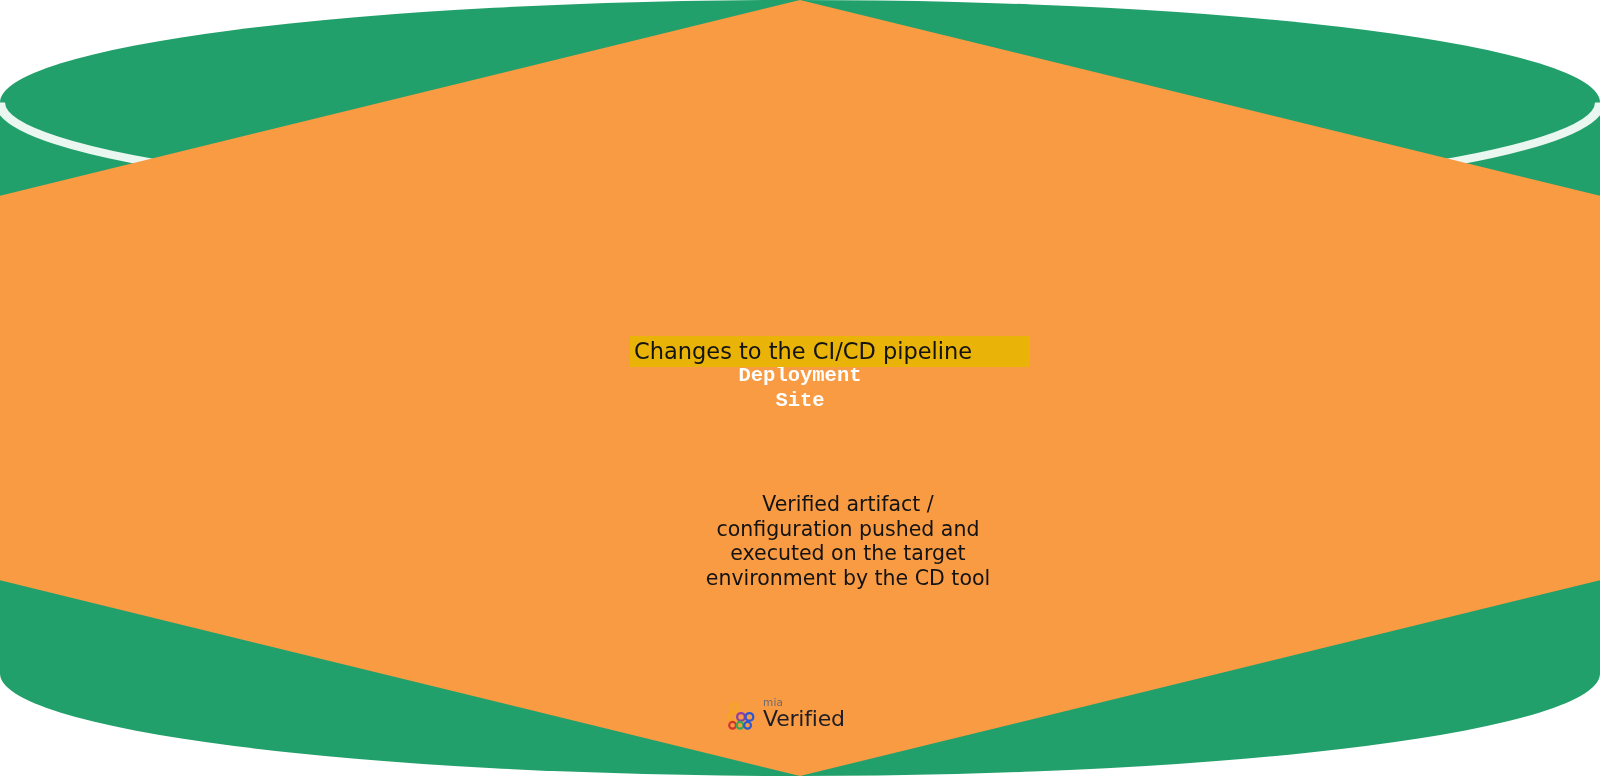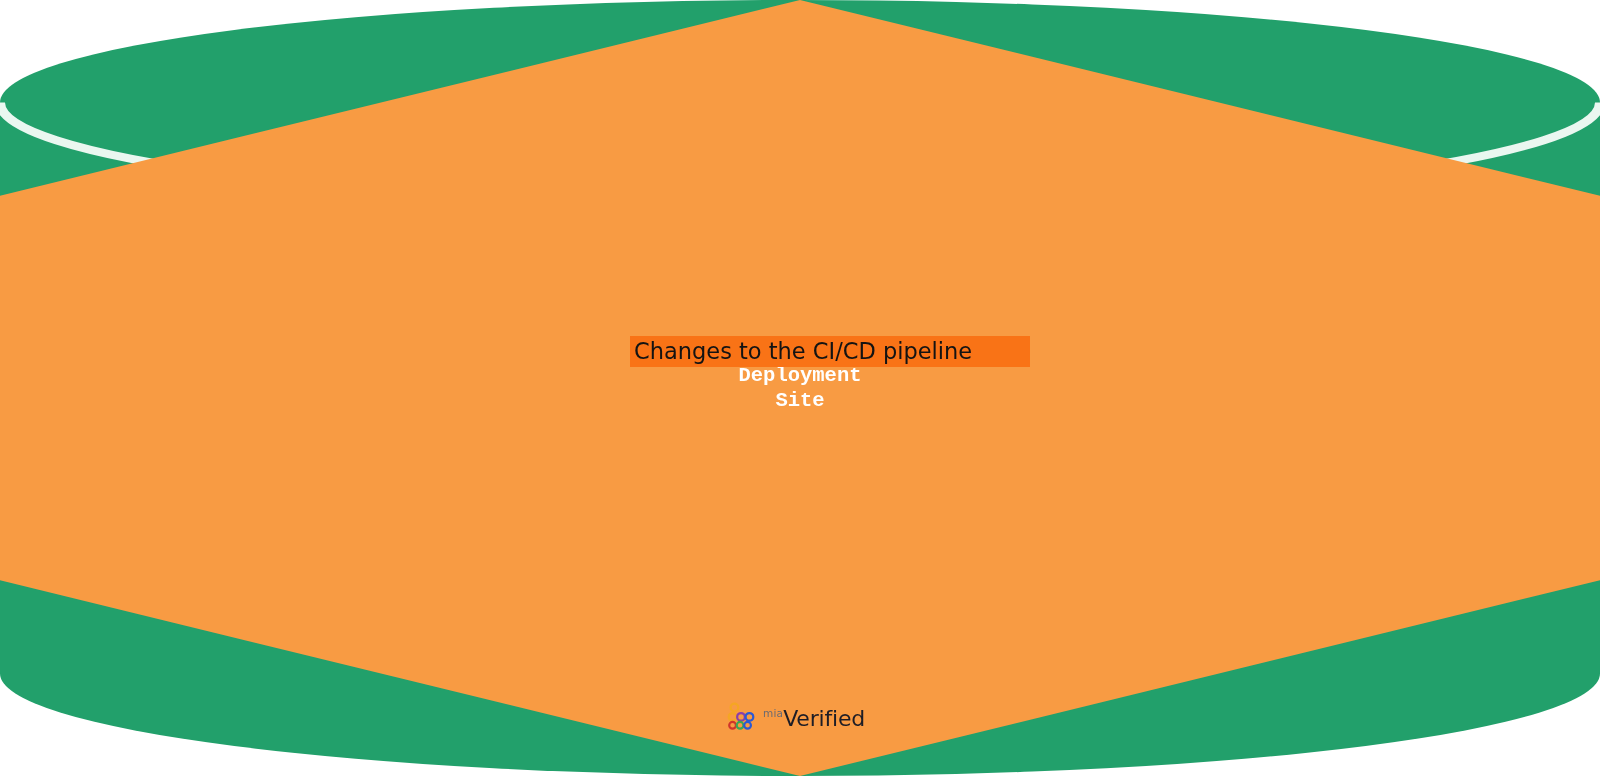--- a/index.html
+++ b/index.html
@@ -129,21 +129,21 @@
     text-align: center;
     line-height: 1.2;
     white-space: pre-line;
   }
   #label-changes {
     left: 630px;
     top: 336px;
     width: 400px;
     font-size: 22.5px;
     text-align: left;
-    background: #f97316;
+    background: #eab308;
     padding: 2px 4px;
   }
   #label-artifact {
     left: 648px;
     top: 492px;
     width: 400px;
     font-size: 20.5px;
   }
 
   
@@ -163,21 +163,21 @@
     top: 692px;
     width: 150px;
     height: 38px;
     display: flex;
     align-items: flex-end;
     gap: 7px;
   }
   #mia-logo .logo-mark { width: 30px; height: 30px; display: block; }
   #mia-logo .logo-words {
     display: flex;
-    flex-direction: row;
+    flex-direction: column;
     align-items: flex-start;
     line-height: 1;
   }
   #mia-logo .logo-mia {
     font-size: 10.5px;
     color: #6a6a72;
     font-weight: 400;
     letter-spacing: 0.2px;
     margin-bottom: 1px;
   }
@@ -245,20 +245,24 @@
       <polygon points="104,0 208,56 208,166 104,222 0,166 0,56" fill="#F89B43"></polygon>
     </svg>
     <div class="hex-label">
       <span>Deployment
 Site</span>
     </div>
   </div>
 
   <div class="edge-label" id="label-changes">Changes to the CI/CD pipeline</div>
 
+  <div class="edge-label" id="label-artifact">Verified artifact /
+configuration pushed and
+executed on the target
+environment by the CD tool</div>
 
   <div id="mia-logo">
     <svg class="logo-mark" viewBox="0 0 32 32" xmlns="http://www.w3.org/2000/svg">
       <circle cx="9" cy="8" r="4.1" fill="none" stroke="#F5A623" stroke-width="2.4"></circle>
       <circle cx="7" cy="18" r="4.1" fill="none" stroke="#F5A623" stroke-width="2.4"></circle>
       <circle cx="16" cy="18" r="4.1" fill="none" stroke="#8B3FA8" stroke-width="2.4"></circle>
       <circle cx="25" cy="18" r="4.1" fill="none" stroke="#2B59D4" stroke-width="2.4"></circle>
       <circle cx="7" cy="27" r="3.6" fill="none" stroke="#D0342C" stroke-width="2.3"></circle>
       <circle cx="15" cy="27" r="3.6" fill="none" stroke="#3AA655" stroke-width="2.3"></circle>
       <circle cx="23" cy="27" r="3.6" fill="none" stroke="#2B59D4" stroke-width="2.3"></circle>

